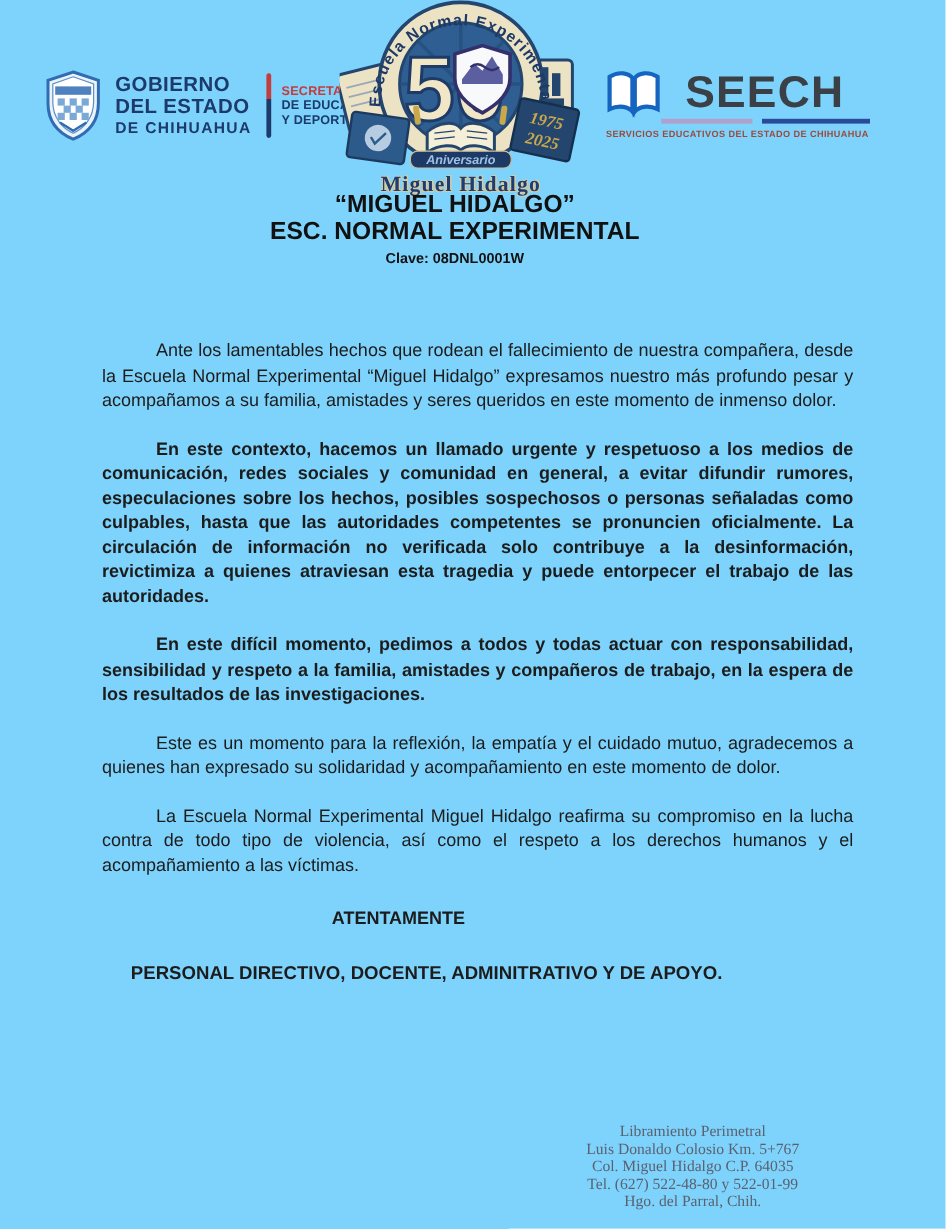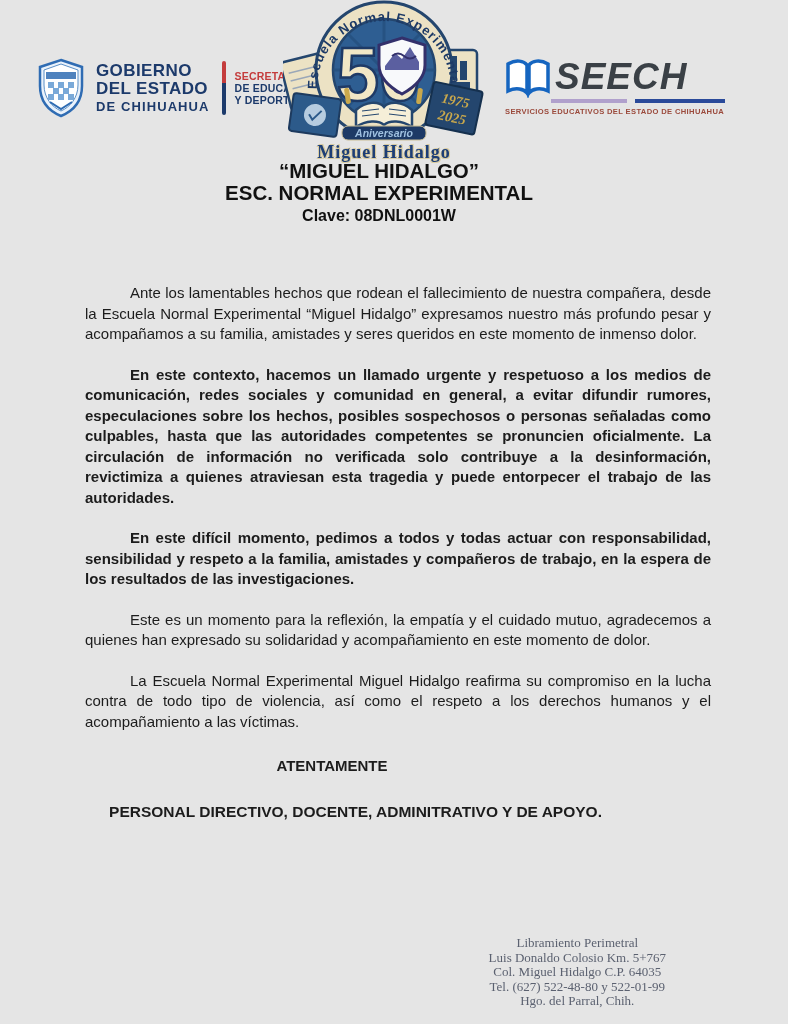--- a/index.html
+++ b/index.html
@@ -1,20 +1,20 @@
 <!DOCTYPE html>
 <html><head>
 <meta charset="utf-8">
 <style>
   html, body { margin: 0; padding: 0; background: #ffffff; }
   .page {
     position: relative;
     width: 788px;
     height: 1024px;
-    background: #e5e5e5;
+    background: #7dd3fc;
     overflow: hidden;
     font-family: "Liberation Sans", sans-serif;
     color: #1f1f1f;
   }
 
   
   .gob {
     position: absolute;
     left: 36px;
     top: 58px;
@@ -63,25 +63,24 @@
     position: absolute;
     left: 505px;
     top: 58px;
     width: 220px;
   }
   .seech-row { display: flex; align-items: flex-start; }
   .seech-book { width: 46px; height: 40px; }
   .seech-word {
     font-size: 37px;
     font-weight: 800;
-    font-style: italic;
     letter-spacing: 1px;
     color: #3a4046;
     line-height: 38px;
-    margin-left: 4px;
+    margin-left: 20px;
   }
   .seech-underlines { display: flex; margin: 1px 0 0 46px; }
   .u-purple { width: 78px; height: 4px; background: #b0a0cc; margin-right: 8px; }
   .u-blue   { width: 92px; height: 4px; background: #2a4a9a; }
   .seech-sub {
     margin-top: 4px;
     font-size: 7.6px;
     font-weight: bold;
     letter-spacing: .35px;
     color: #9b4a3c;
@@ -91,21 +90,21 @@
   
   .title-block {
     position: absolute;
     top: 160px;
     left: 0;
     width: 758px;
     text-align: center;
     color: #111;
   }
   .title-l1 { font-size: 20.5px; font-weight: bold; line-height: 22px; }
-  .title-clave { font-size: 16px; font-weight: bold; line-height: 19px; margin-top: 2px; }
+  .title-clave { font-size: 12px; font-weight: bold; line-height: 19px; margin-top: 2px; }
   .title-heading { font-size: 27px; font-weight: bold; letter-spacing: .5px; margin-top: 15px; }
 
   
   .body-text {
     position: absolute;
     top: 283px;
     left: 85px;
     width: 626px;
     font-size: 15px;
     line-height: 20.5px;

